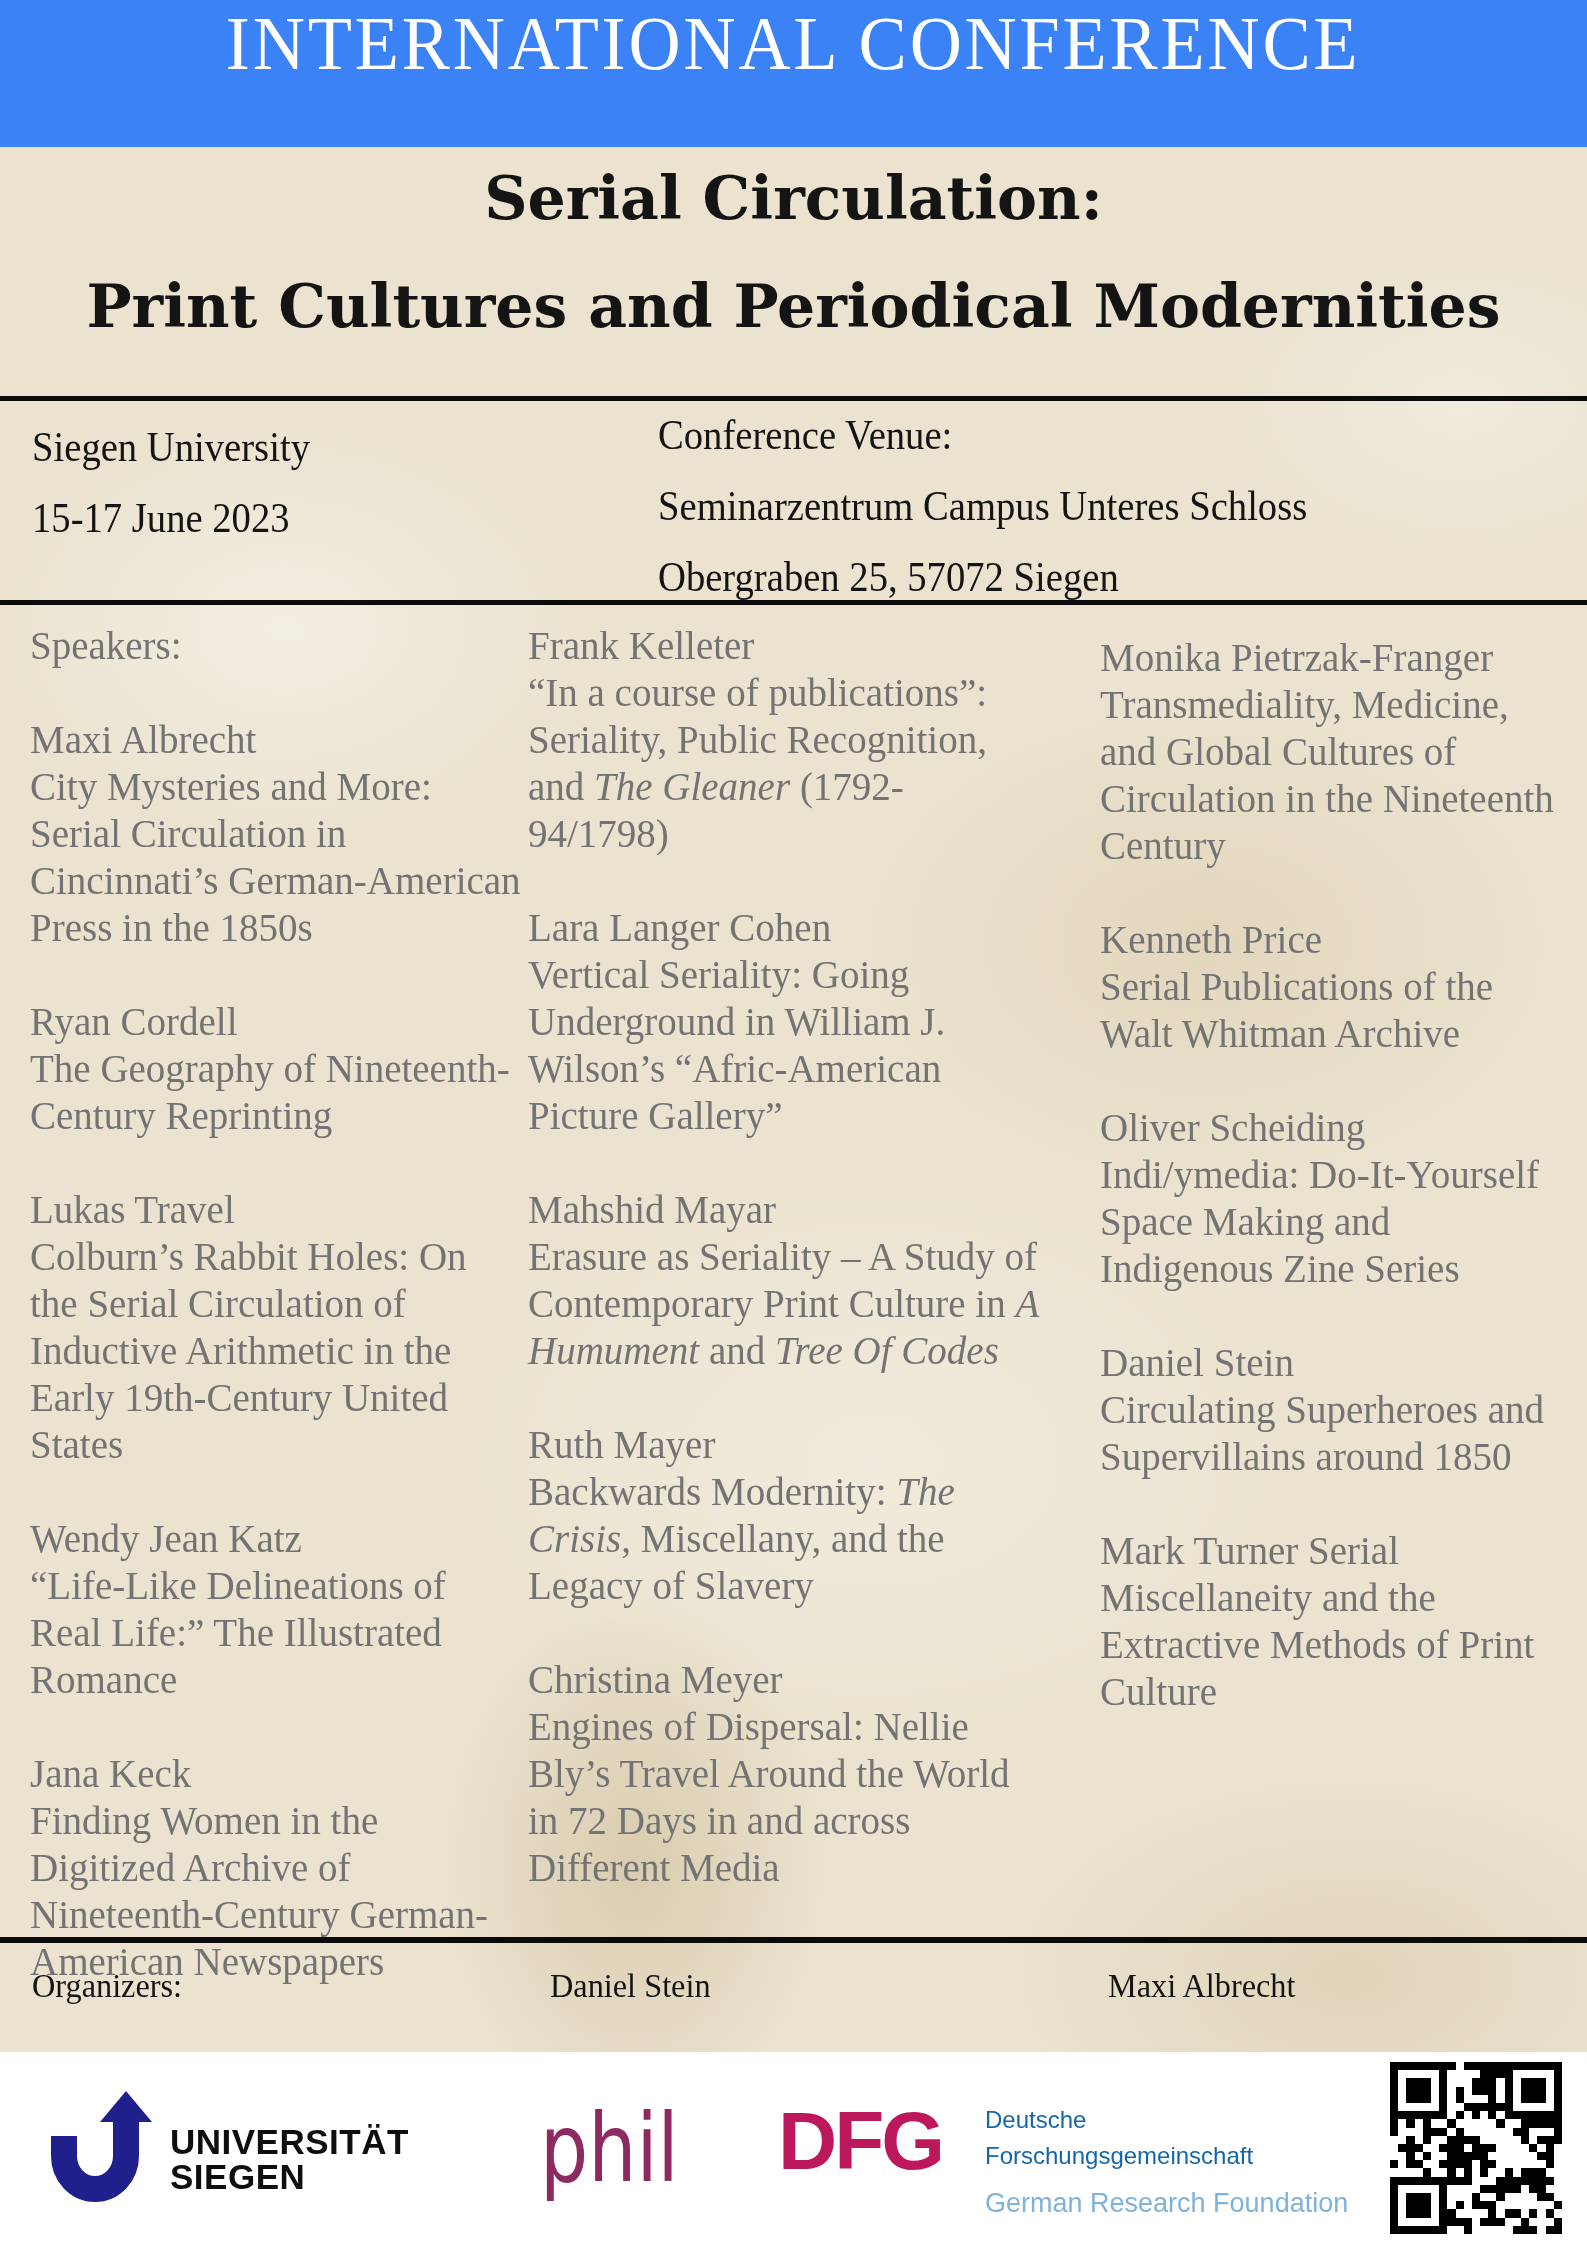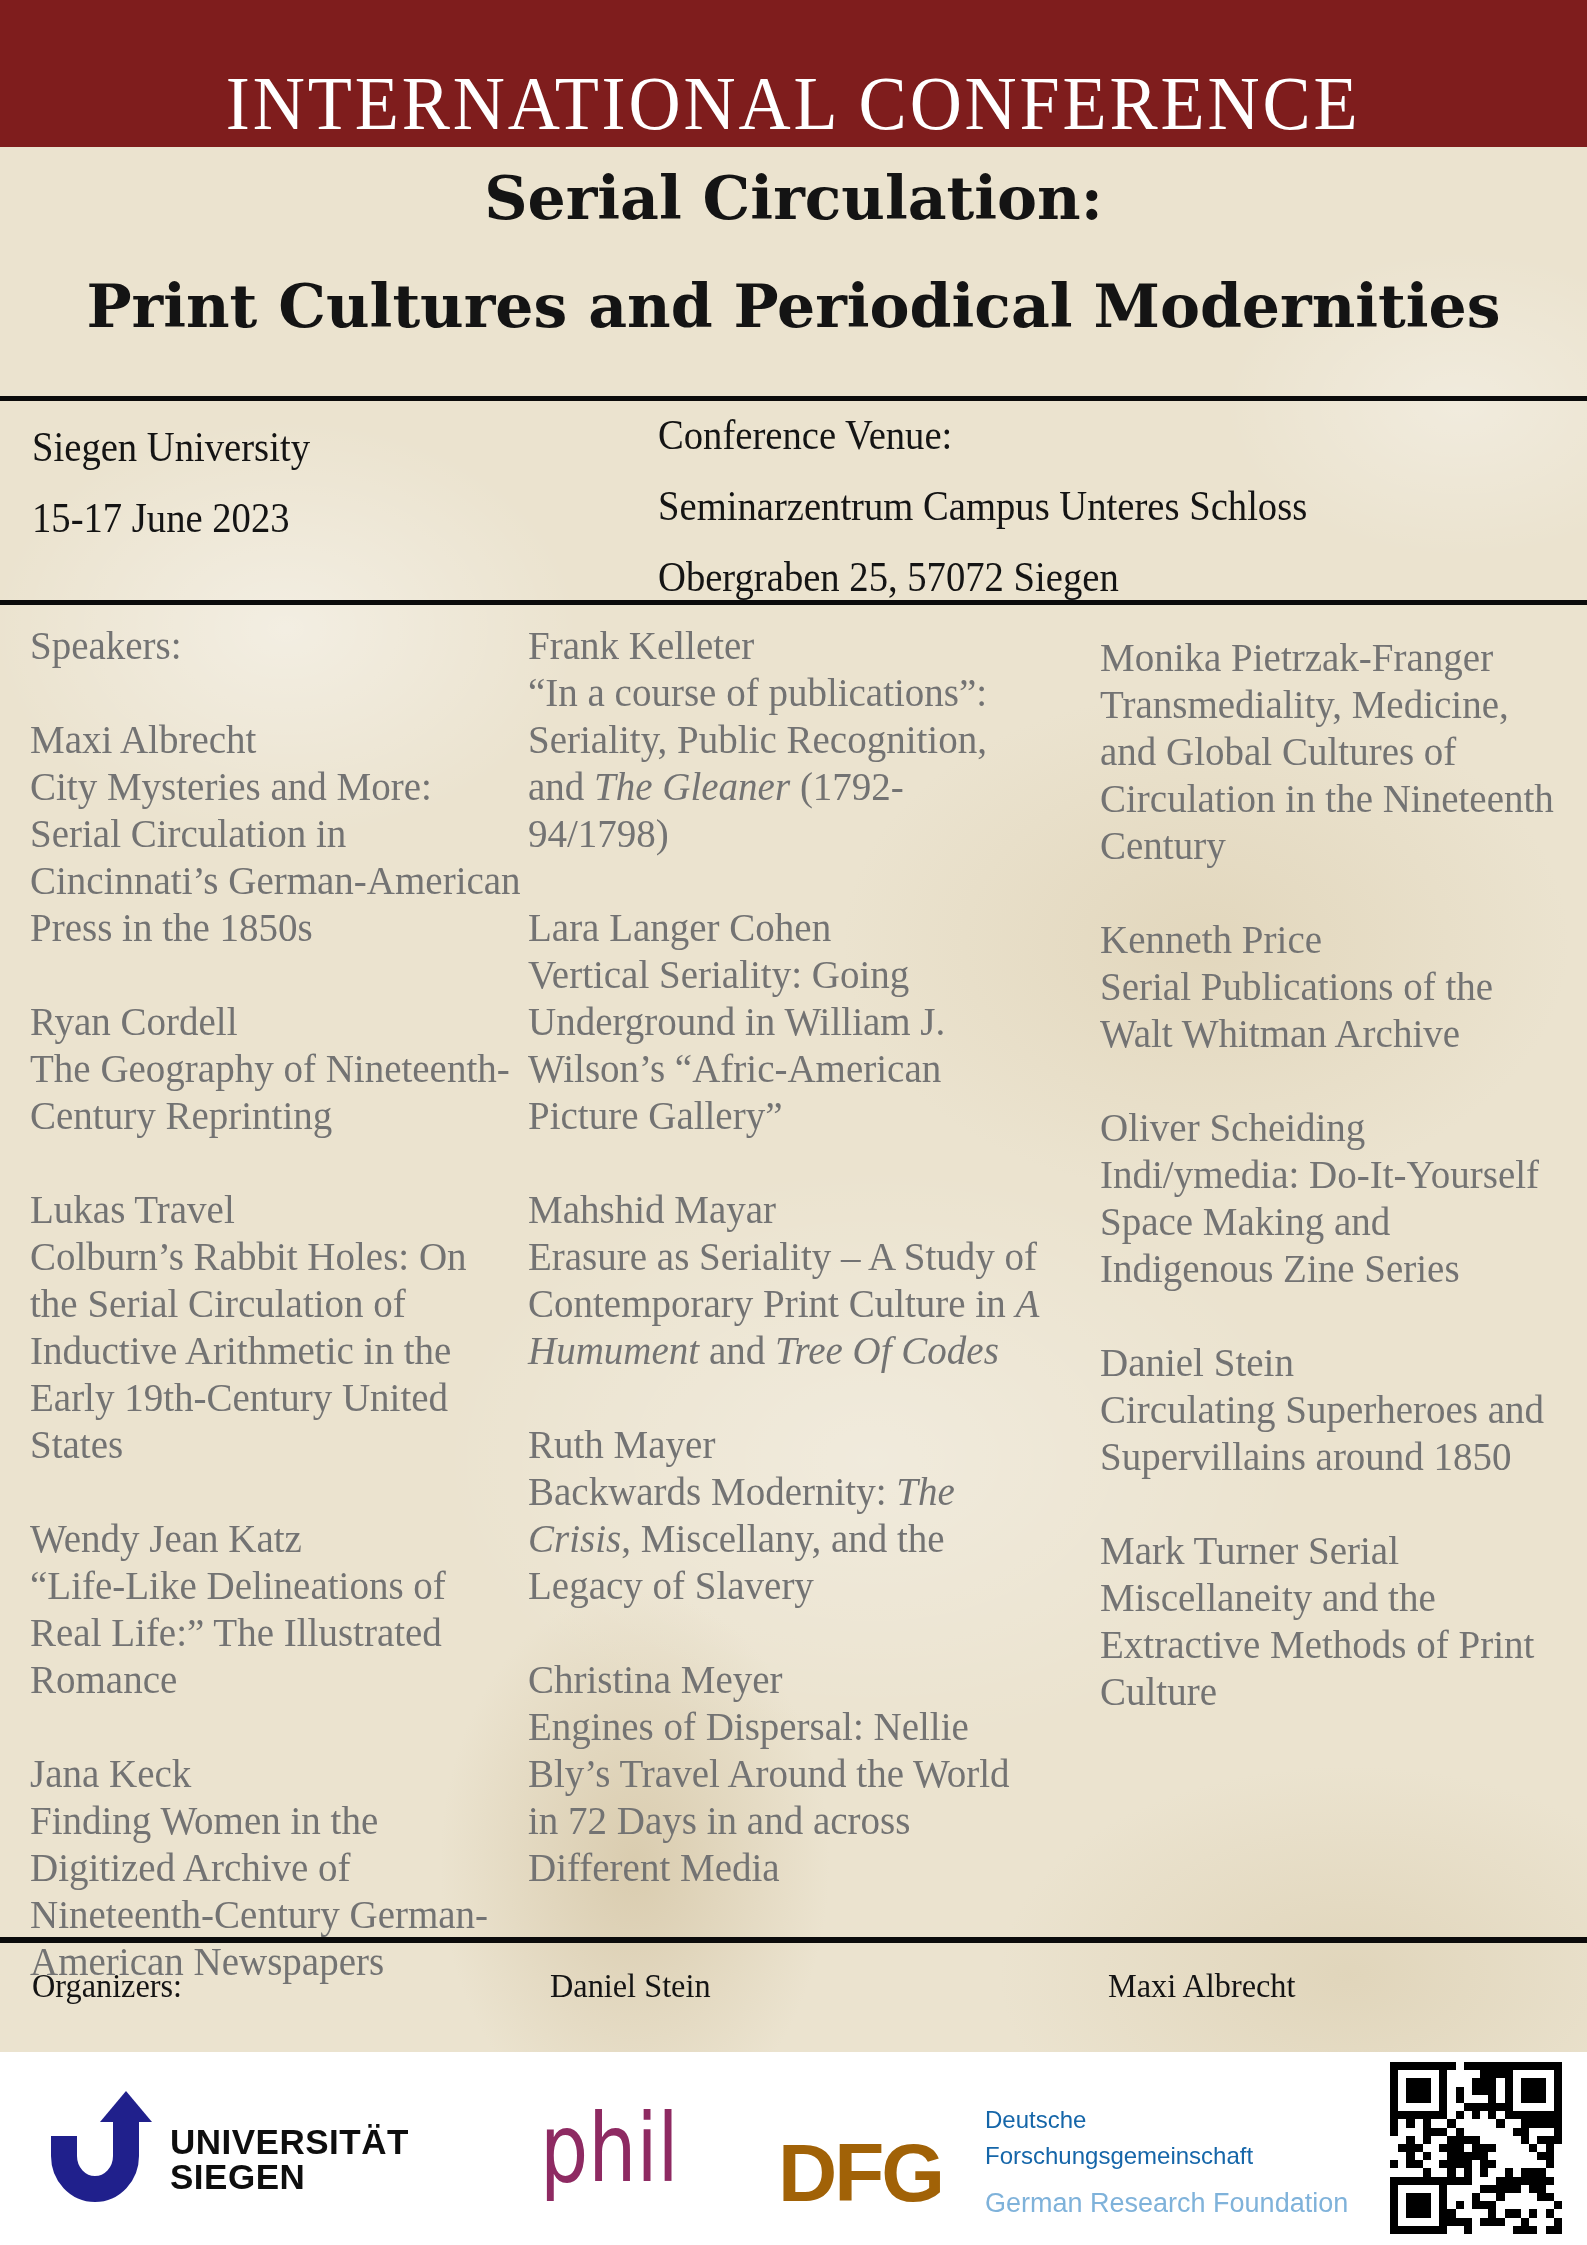--- a/index.html
+++ b/index.html
@@ -10,22 +10,22 @@
       radial-gradient(ellipse 420px 300px at 18% 28%, rgba(255,255,255,0.40), transparent 70%),
       radial-gradient(ellipse 520px 360px at 76% 42%, rgba(213,197,162,0.40), transparent 70%),
       radial-gradient(ellipse 300px 420px at 40% 83%, rgba(196,176,136,0.45), transparent 65%),
       radial-gradient(ellipse 620px 420px at 55% 65%, rgba(255,255,255,0.28), transparent 70%),
       radial-gradient(ellipse 340px 220px at 92% 18%, rgba(255,255,255,0.30), transparent 70%),
       radial-gradient(ellipse 500px 300px at 85% 88%, rgba(205,188,150,0.35), transparent 70%);
     font-family:"Liberation Serif", serif;
     color:#1b1b1b;
   }
   .banner{
-    position:absolute;top:0;left:0;width:100%;height:147px;background:#7f1d1d;
-    display:flex;align-items:flex-end;justify-content:center;
+    position:absolute;top:0;left:0;width:100%;height:147px;background:#3b82f6;
+    display:flex;align-items:flex-start;justify-content:center;
   }
   .banner h1{
     margin:0;color:#ffffff;font-family:"Liberation Serif",serif;font-weight:400;
     font-size:76px;letter-spacing:3px;white-space:nowrap;transform:scaleX(0.95);
   }
   .title-block{position:absolute;top:147px;left:0;width:100%;text-align:center;
     font-family:"DejaVu Serif",serif;font-weight:bold;color:#141414;}
   .title-line1{margin:20px 0 0 0;font-size:60px;line-height:62px;}
   .title-line2{margin:46px 0 0 0;font-size:60px;line-height:62px;}
   .rule{position:absolute;left:0;width:100%;background:#0b0b0b;height:5px;}
@@ -48,21 +48,21 @@
   .org-label{left:32px;}
   .org-name1{left:550px;}
   .org-name2{left:1108px;}
   .footer{position:absolute;left:0;top:2052px;width:100%;height:214px;background:#ffffff;}
   .siegen-logo{position:absolute;left:38px;top:34px;}
   .siegen-text{position:absolute;left:170px;top:72px;font-family:"Liberation Sans",sans-serif;
     font-weight:bold;font-size:35px;line-height:35px;color:#0e0e0e;letter-spacing:0.5px;}
   .phil{position:absolute;left:540px;top:46px;font-family:"DejaVu Sans",sans-serif;
     font-size:95px;line-height:100px;color:#8e2a62;transform:scaleX(0.80);transform-origin:0 0;}
   .dfg-abbr{position:absolute;left:778px;top:48px;font-family:"Liberation Sans",sans-serif;
-    font-weight:bold;font-size:82px;line-height:82px;color:#a16207;letter-spacing:-3px;margin-top:32px;}
+    font-weight:bold;font-size:82px;line-height:82px;color:#be185d;letter-spacing:-3px;}
   .dfg-de{position:absolute;left:985px;top:50px;font-family:"Liberation Sans",sans-serif;
     font-size:24px;line-height:36px;color:#1566a9;}
   .dfg-en{position:absolute;left:985px;top:136px;font-family:"Liberation Sans",sans-serif;
     font-size:27px;line-height:30px;color:#7fb2da;}
   .qr{position:absolute;left:1390px;top:10px;width:172px;height:172px;shape-rendering:crispEdges;}
 </style>
 </head>
 <body>
 
 <header class="banner">

